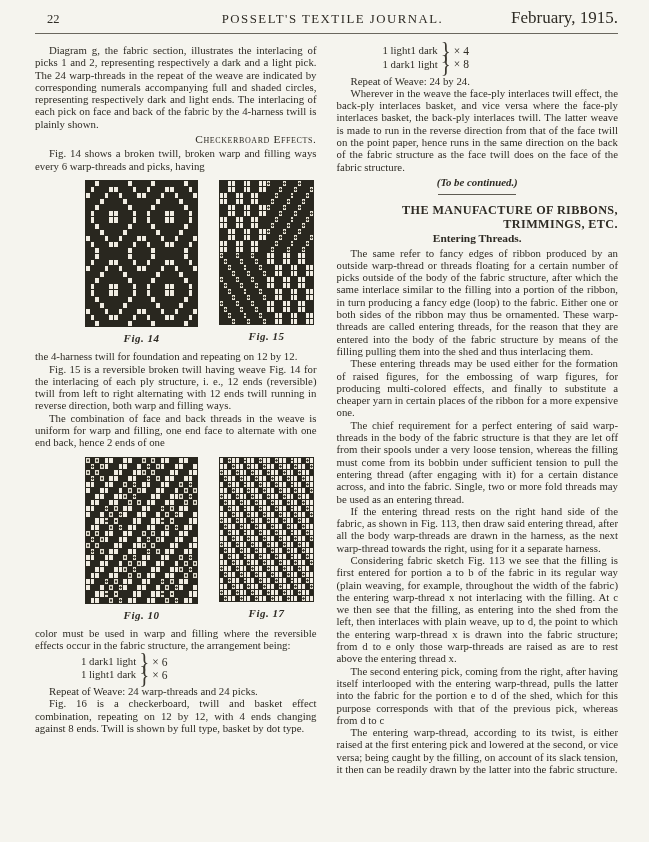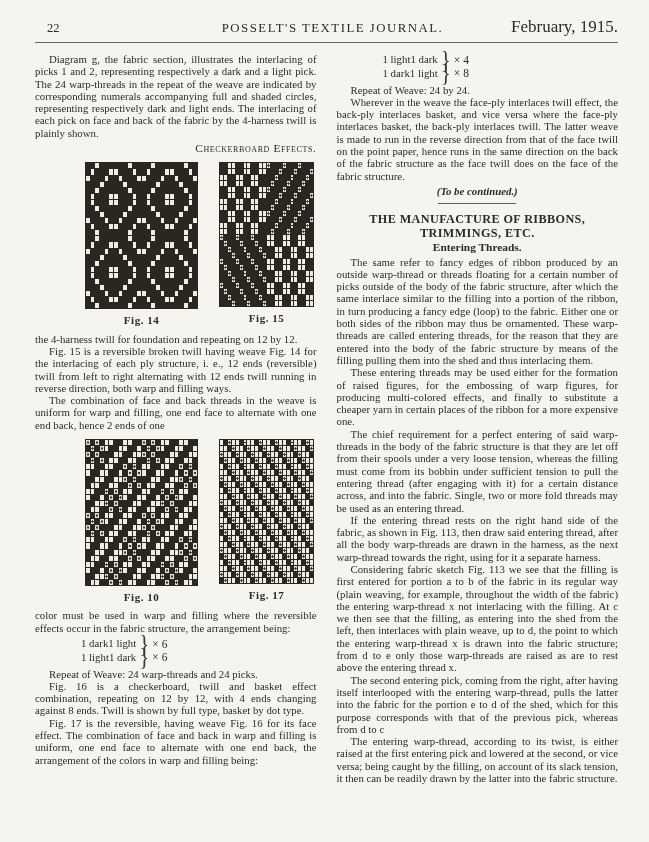--- a/index.html
+++ b/index.html
@@ -3,74 +3,75 @@
 <meta charset="utf-8">
 <style>
   html,body{margin:0;padding:0;}
   body{
     width:649px;height:842px;overflow:hidden;
     background:#f5f4ee;
     font-family:"Liberation Serif","DejaVu Serif",serif;
     color:#2e2b24;
     position:relative;
   }
-  .page{padding:17px 31px 0 35px;}
+  .page{padding:8px 31px 0 35px;}
   
   .hdr{display:flex;align-items:baseline;font-size:12.5px;}
   .hdr .pgnum{width:110px;text-align:left;padding-left:12px;}
   .hdr .jtitle{flex:1;text-align:center;letter-spacing:1.5px;font-size:12.8px;}
   .hdr .jdate{width:110px;text-align:right;font-size:17px;}
   .hdr-rule{border:0;border-top:1.6px solid #6a675e;margin:5px 0 10px 0;}
   
   .cols{display:flex;gap:20px;}
   .col{width:287px;font-size:10.8px;line-height:12.3px;text-align:justify;}
   .col p{margin:0;text-indent:14px;}
   .sec-head{text-align:right;font-variant:small-caps;letter-spacing:.6px;
     margin:3px 0 2px 0;font-size:11.4px;}
   .centered-it{text-align:center;font-style:italic;text-indent:0 !important;margin:3px 0 !important;font-weight:bold;}
   .short-rule{border:0;border-top:1px solid #5e5b52;width:78px;margin:6px auto 8px auto;}
-  .art-title{font-weight:bold;text-align:center;font-size:12.2px;line-height:14px;
+  .art-title{font-weight:bold;text-align:right;font-size:12.2px;line-height:14px;
     letter-spacing:.4px;margin:0;}
   .art-sub{text-align:center;font-style:italic;font-size:10.4px;margin:1px 0;}
   .art-sec{text-align:center;font-weight:bold;font-size:11.4px;margin:1px 0 2px 0;}
   
   .arr{margin:4px 0 4px 46px;}
   .arr-group{display:flex;align-items:center;margin:1px 0;}
   .arr-lines{display:flex;flex-direction:row;line-height:11.5px;}
   .arr-brace{font-size:21px;font-weight:400;margin:0 3px 0 3px;transform:scaleY(1.15);color:#3a372f;}
   .arr-times{font-size:11.5px;}
   
   .figpair{display:flex;justify-content:flex-start;gap:21px;margin:8px 0 6px 50px;}
   figure{margin:0;display:flex;flex-direction:column;align-items:center;}
   .wgrid{display:grid;grid-template-columns:repeat(24,1fr);grid-auto-rows:1fr;
     gap:1px;background:#29271f;border:1px solid #29271f;}
   .g-wide{width:111px;height:145px;}
   .g-narrow{width:93px;height:143px;}
   .cd{background:#29271f;}
   .cw{background:#f0ece2;}
   .cx{background:radial-gradient(circle,#3a372c 0 34%,#e3dfd2 36%);}
-  figcaption{font-weight:bold;font-size:11px;margin-top:5px;letter-spacing:.5px;}
+  figcaption{font-weight:bold;font-style:italic;font-size:11px;margin-top:5px;letter-spacing:.5px;}
 </style>
 </head>
 <body>
 
 <div class="page">
 
   <header class="hdr">
     <span class="pgnum">22</span>
     <span class="jtitle">POSSELT'S  TEXTILE  JOURNAL.</span>
     <span class="jdate">February, 1915.</span>
   </header>
   <hr class="hdr-rule">
 
   <div class="cols">
 
     <div class="col">
       <p>Diagram g, the fabric section, illustrates the interlacing of picks 1 and 2, representing respectively a dark and a light pick.  The 24 warp-threads in the repeat of the weave are indicated by corresponding numerals accompanying full and shaded circles, representing respectively dark and light ends.  The interlacing of each pick on face and back of the fabric by the 4-harness twill is plainly shown.</p>
       <div class="sec-head">Checkerboard Effects.</div>
+      <p>Fig. 14 shows a broken twill, broken warp and filling ways every 6 warp-threads and picks, having</p>
 
       <div class="figpair">
         <figure>
           <div class="wgrid g-wide">
               <div class="cd"></div>
               <div class="cd"></div>
               <div class="cw"></div>
               <div class="cd"></div>
               <div class="cd"></div>
               <div class="cd"></div>
@@ -2415,21 +2416,20 @@
             <span>1 light</span>
             <span>1 dark</span>
           </span>
           <span class="arr-brace">}</span>
           <span class="arr-times">× 6</span>
         </div>
       </div>
 
       <p>Repeat of Weave:  24 warp-threads and 24 picks.</p>
       <p>Fig. 16 is a checkerboard, twill and basket effect combination, repeating on 12 by 12, with 4 ends changing against 8 ends.  Twill is shown by full type, basket by dot type.</p>
-      <p>Fig. 17 is the reversible, having weave Fig. 16 for its face effect.  The combination of face and back in warp and filling is uniform, one end face to alternate with one end back, the arrangement of the colors in warp and filling being:</p>
     </div>
 
     <div class="col">
 
       <div class="arr" style="margin-top:0">
         <div class="arr-group">
           <span class="arr-lines">
             <span>1 light</span>
             <span>1 dark</span>
           </span>

